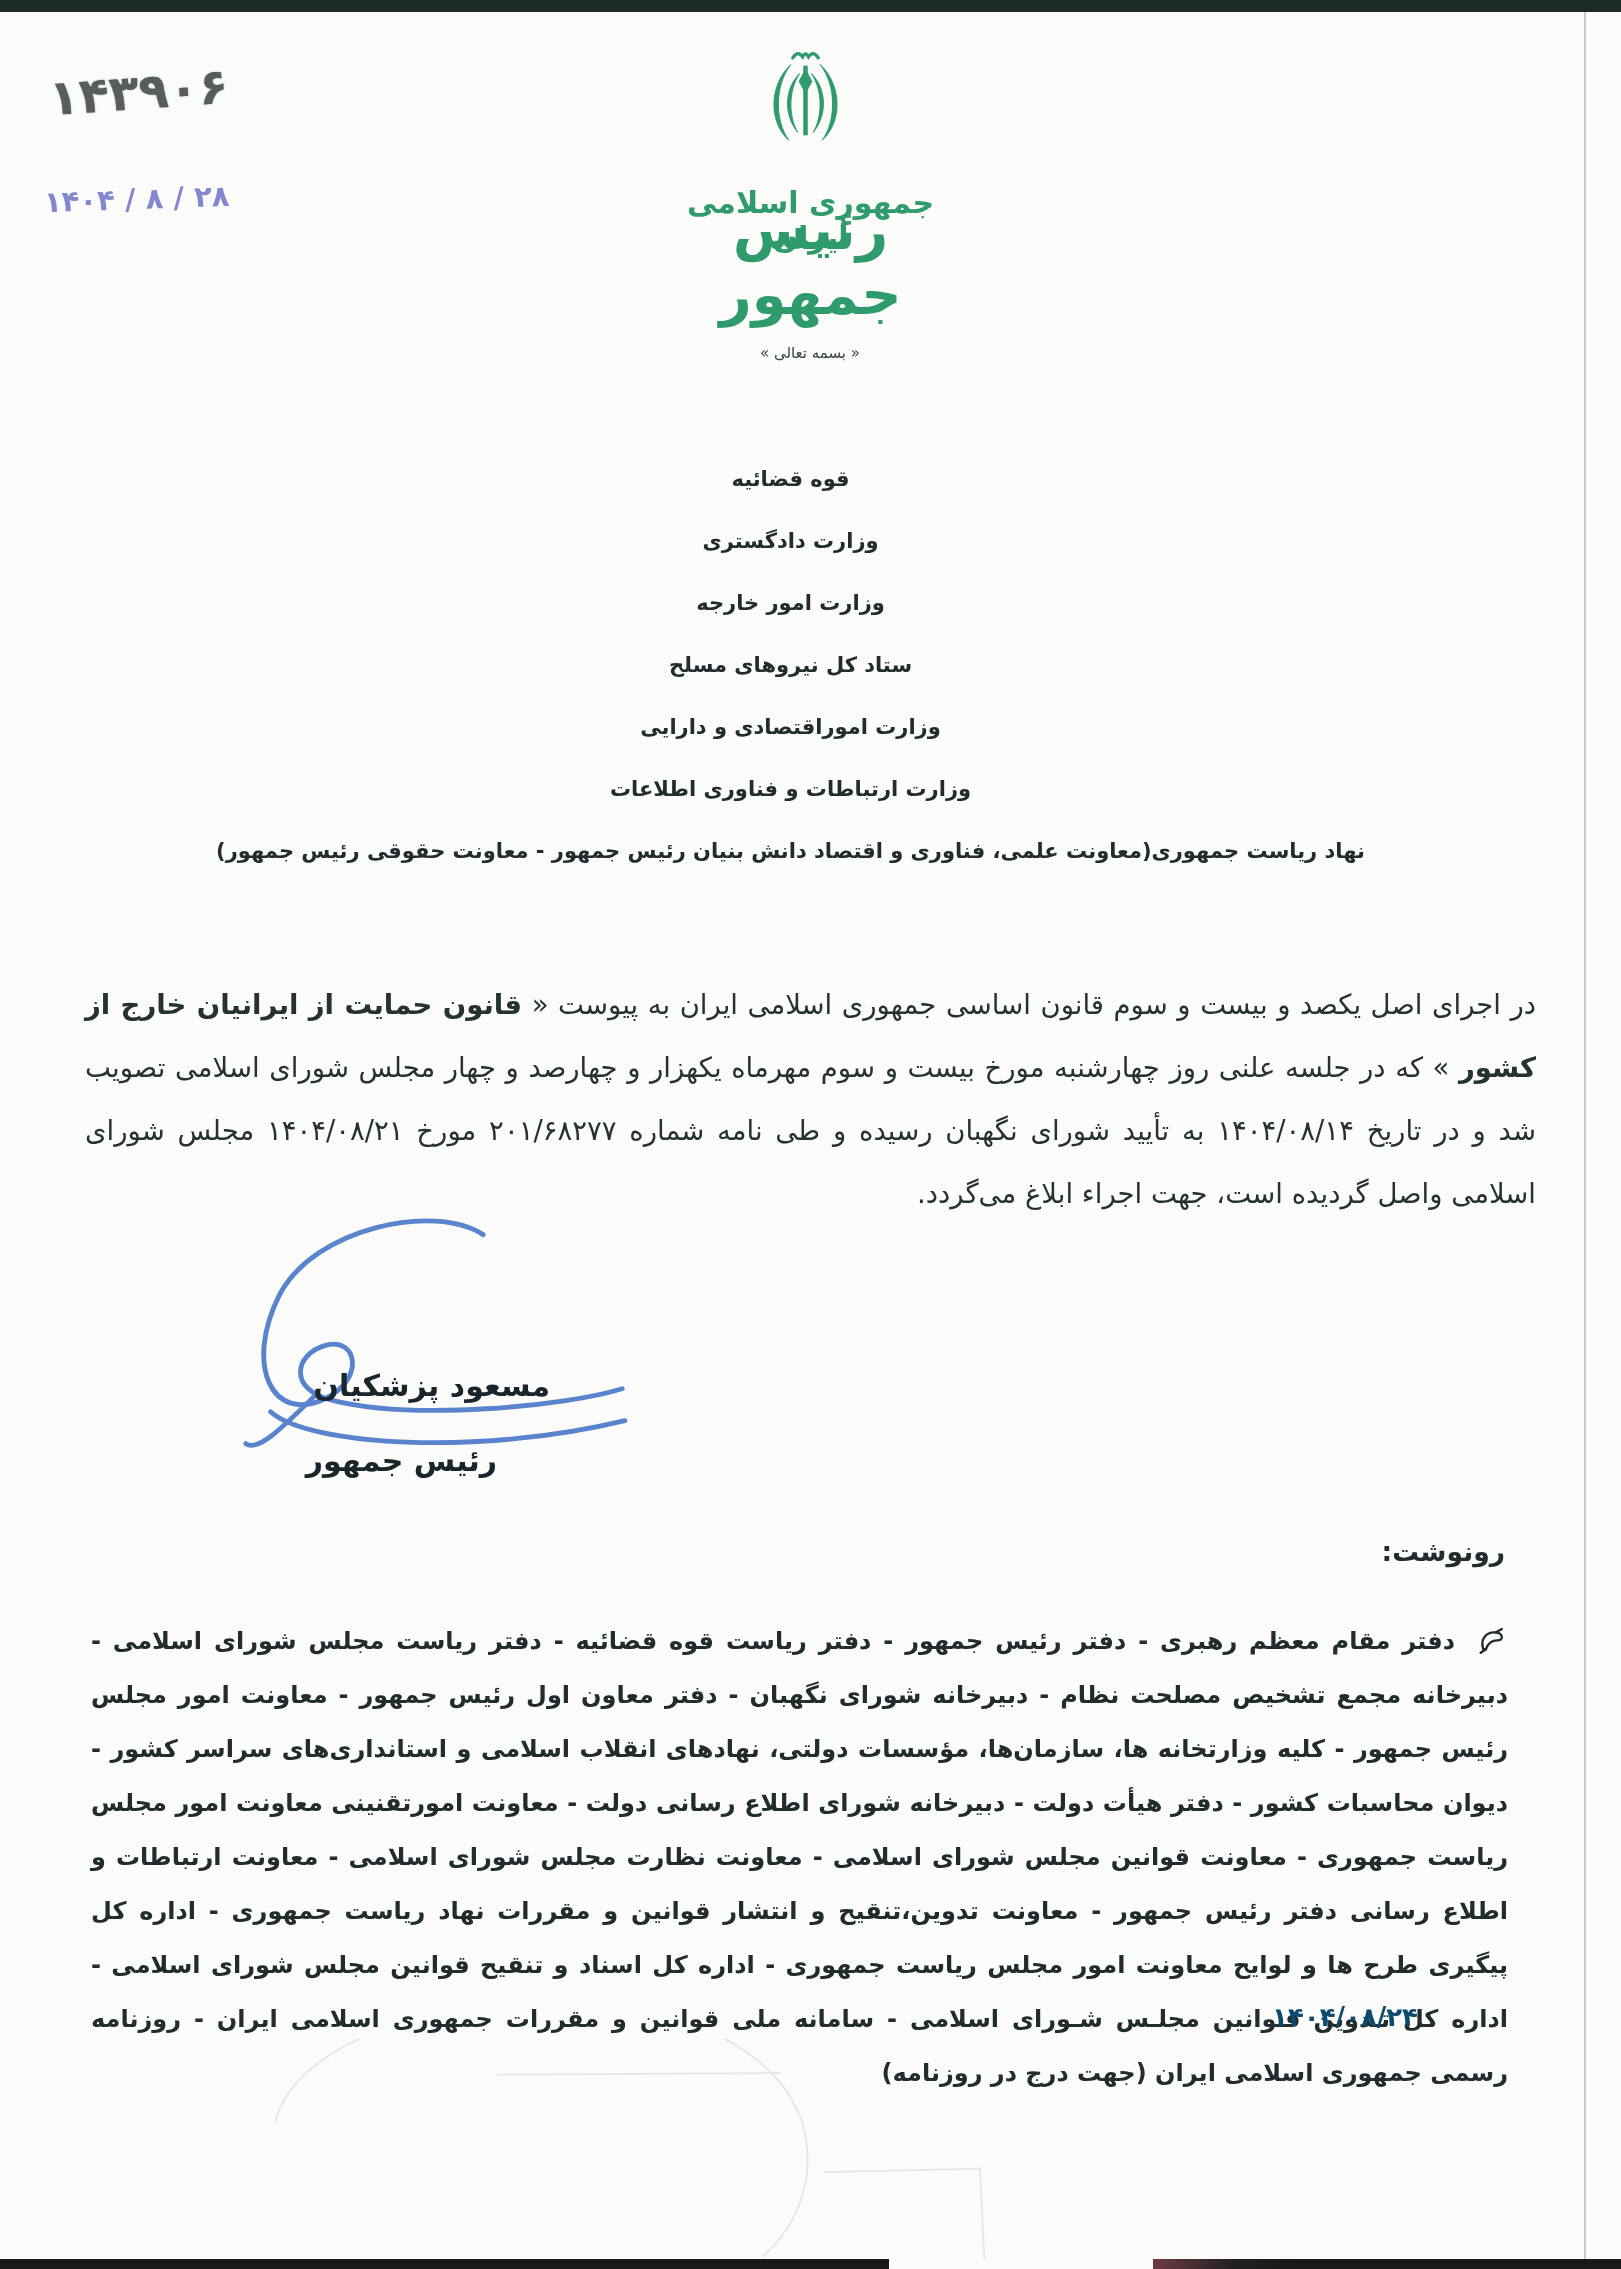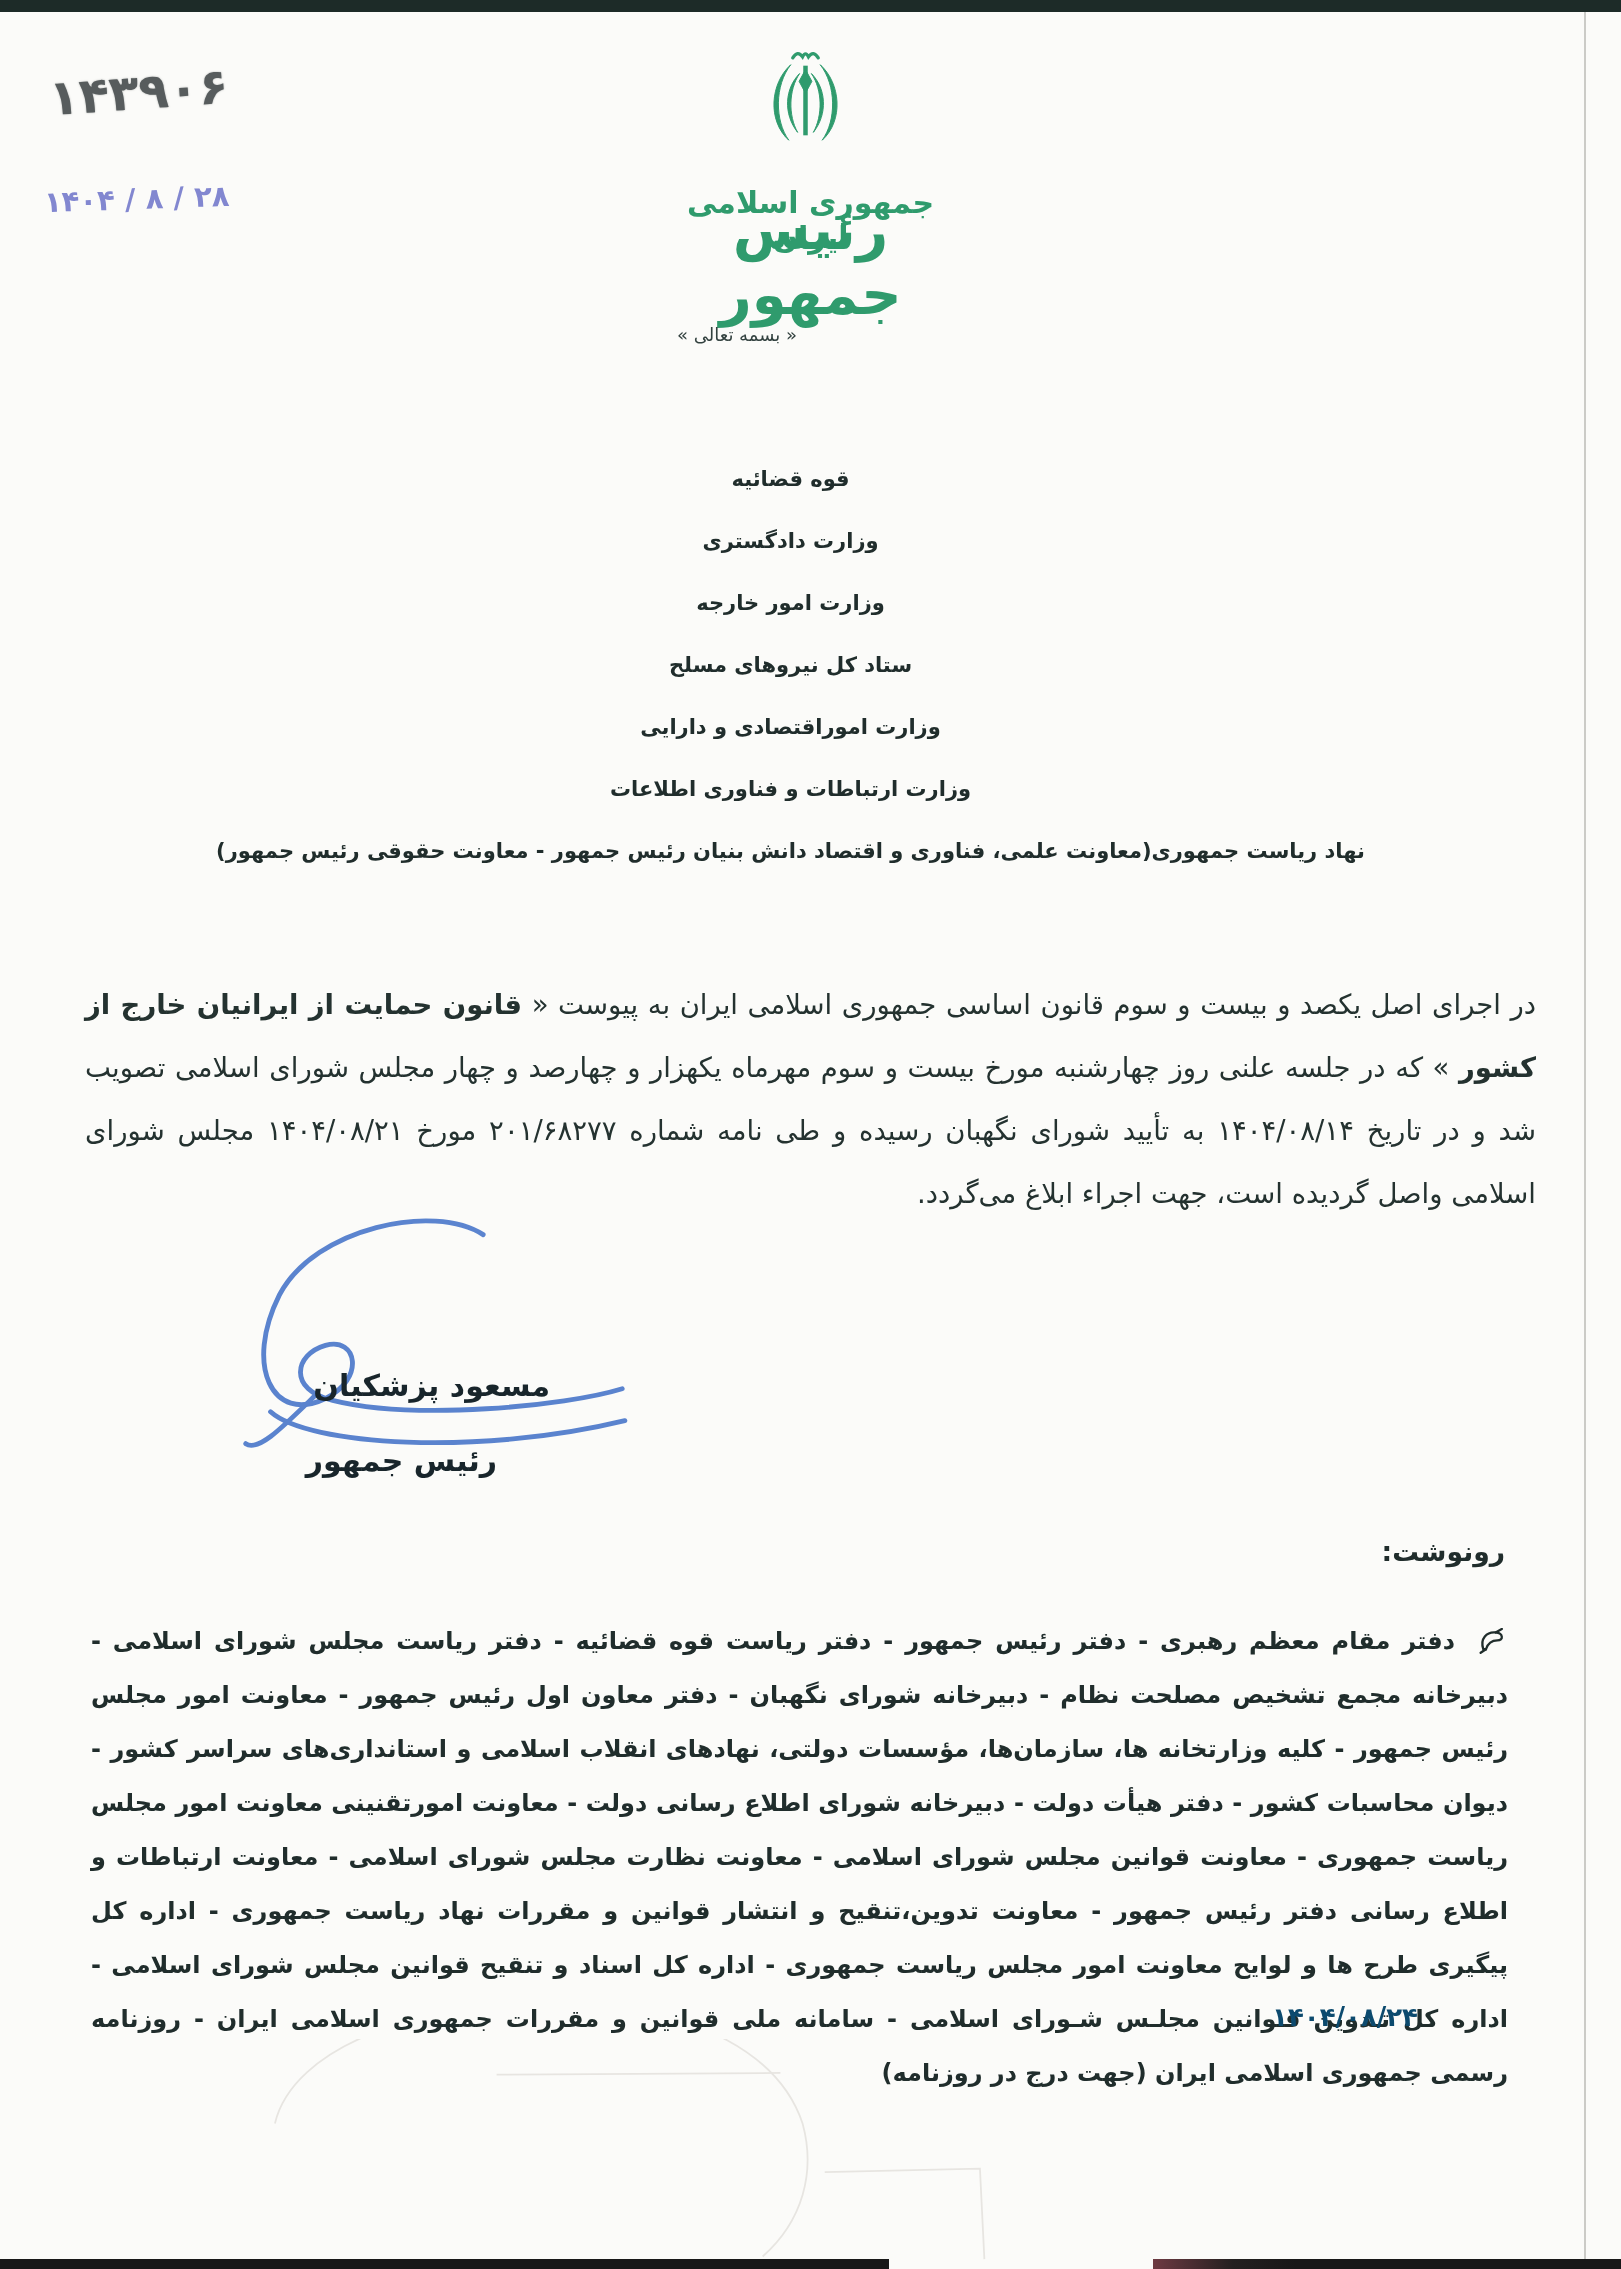--- a/index.html
+++ b/index.html
@@ -29,22 +29,22 @@
   .stamp-date{
     left:44px;top:182px;font-size:29px;font-weight:bold;color:#8287d0;
     letter-spacing:2.7px;direction:ltr;transform:rotate(-2deg);
   }
   
   .emblem{left:756px;top:49px;width:99px;height:103px;}
   .org-name{left:651px;top:149px;width:319px;text-align:center;
     font-size:30px;font-weight:bold;color:#2f9b6d;margin-top:36px;}
   .pres-title{left:633px;top:197px;width:355px;text-align:center;
     font-size:56px;font-weight:bold;color:#2f9b6d;}
-  .besmellah{left:677px;top:324px;width:266px;text-align:left;
-    font-size:18px;color:#32413f;}
+  .besmellah{left:677px;top:344px;width:266px;text-align:center;
+    font-size:15px;color:#32413f;}
   
   .recipients{top:448px;right:165px;left:124px;text-align:center;
     font-size:21px;font-weight:bold;color:#202d2c;}
   .recipients div{line-height:62px;white-space:nowrap;}
   
   .body-par{top:945px;right:86px;width:1451px;
     font-size:27.5px;line-height:63px;text-align:justify;color:#243230;}
   .body-par .b{font-weight:bold;}
   
   .sig-svg{left:182px;top:1206px;width:465px;height:253px;}

